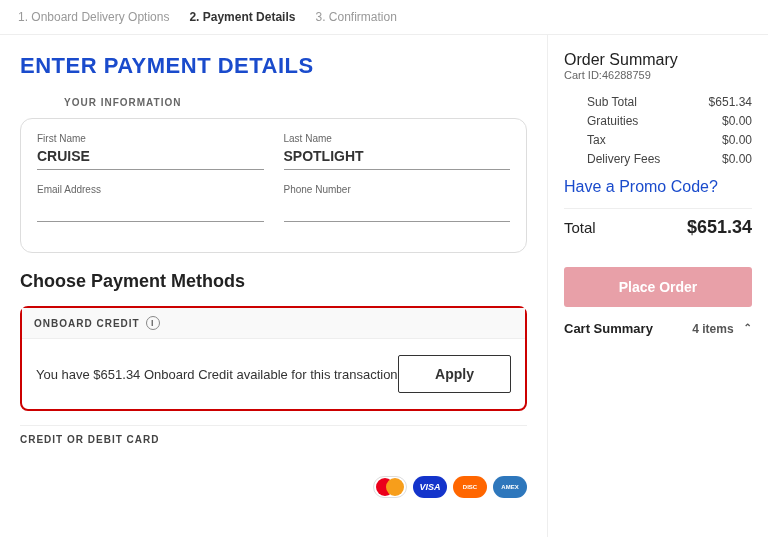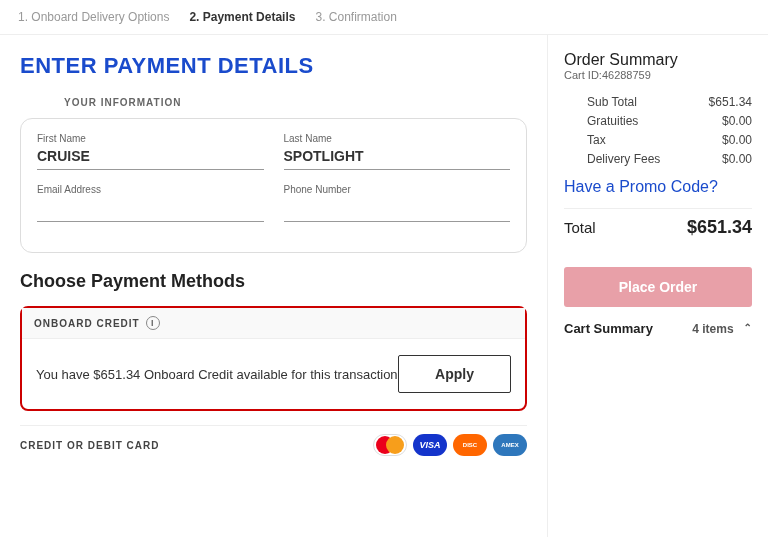--- a/index.html
+++ b/index.html
@@ -170,21 +170,21 @@
       font-size: 14px;
       font-weight: bold;
       color: #333;
       cursor: pointer;
       border-radius: 2px;
     }
 
     
     .credit-debit-row {
       display: flex;
-      align-items: center;
+      align-items: flex-start;
       justify-content: space-between;
       padding: 8px 0;
       border-top: 1px solid #eee;
     }
 
     .credit-debit-label {
       font-size: 10px;
       font-weight: bold;
       color: #444;
       letter-spacing: 1px;
@@ -199,20 +199,21 @@
 
     .card-icon {
       width: 34px;
       height: 22px;
       border-radius: 11px;
       display: flex;
       align-items: center;
       justify-content: center;
       font-size: 7px;
       font-weight: bold;
+      margin-top: 42px;
     }
 
     .card-mc {
       background: #fff;
       border: 1px solid #ddd;
     }
 
     .card-visa {
       background: #1434CB;
       color: #fff;

